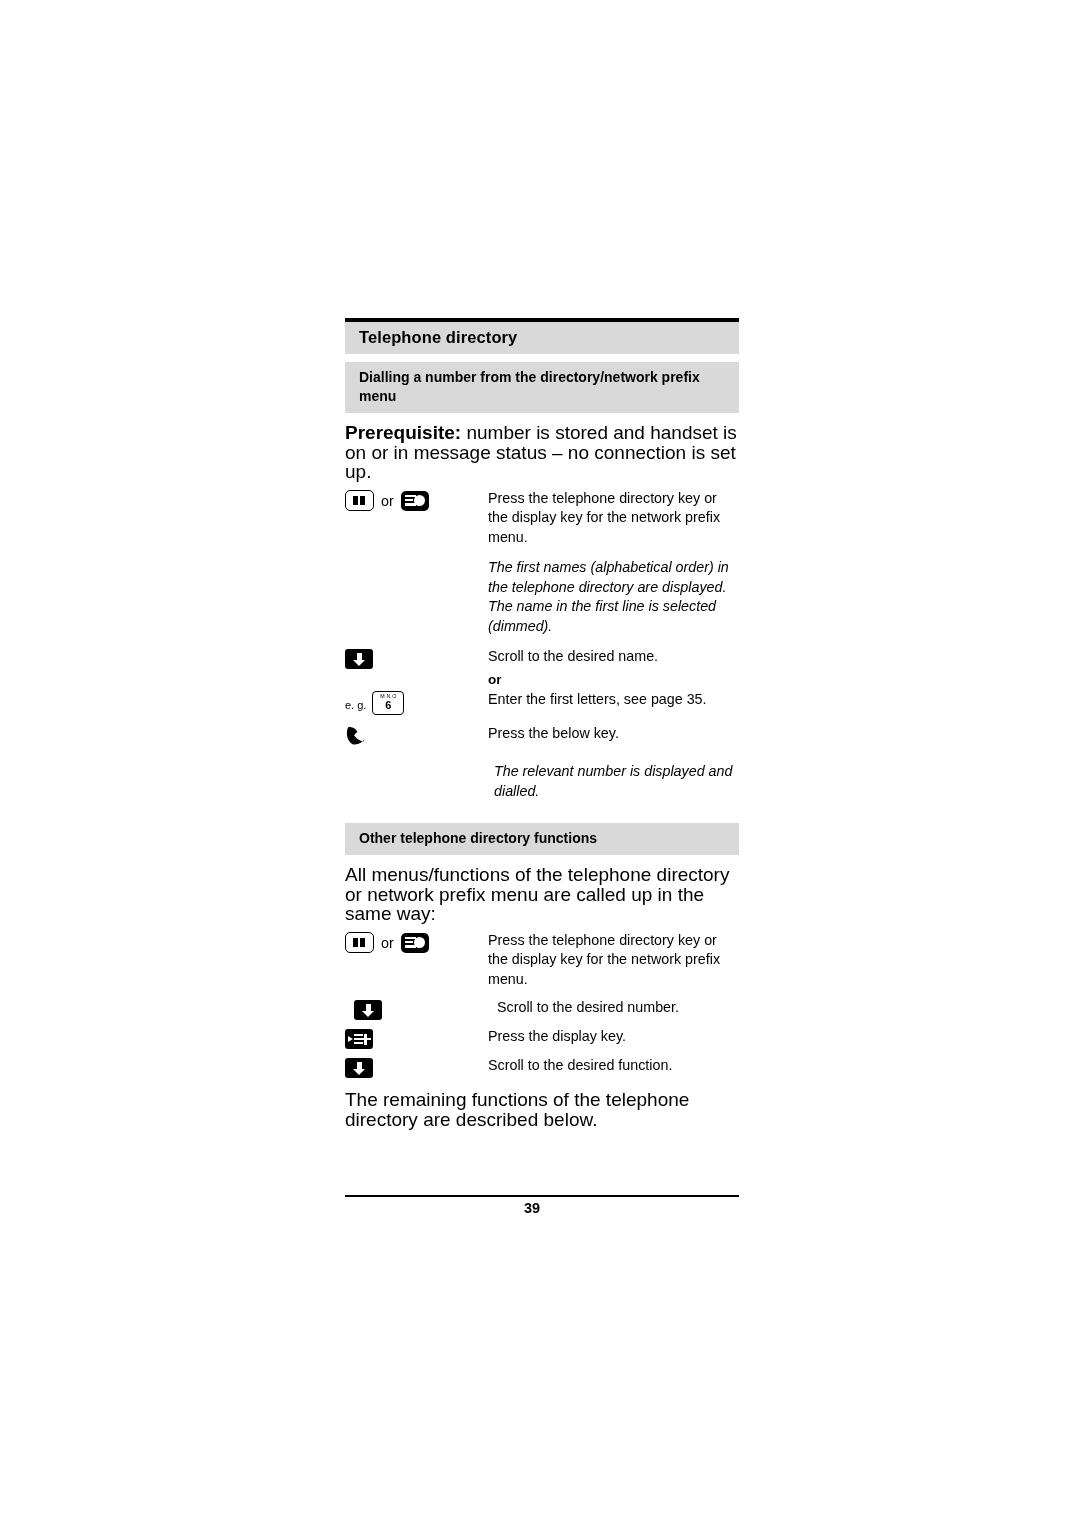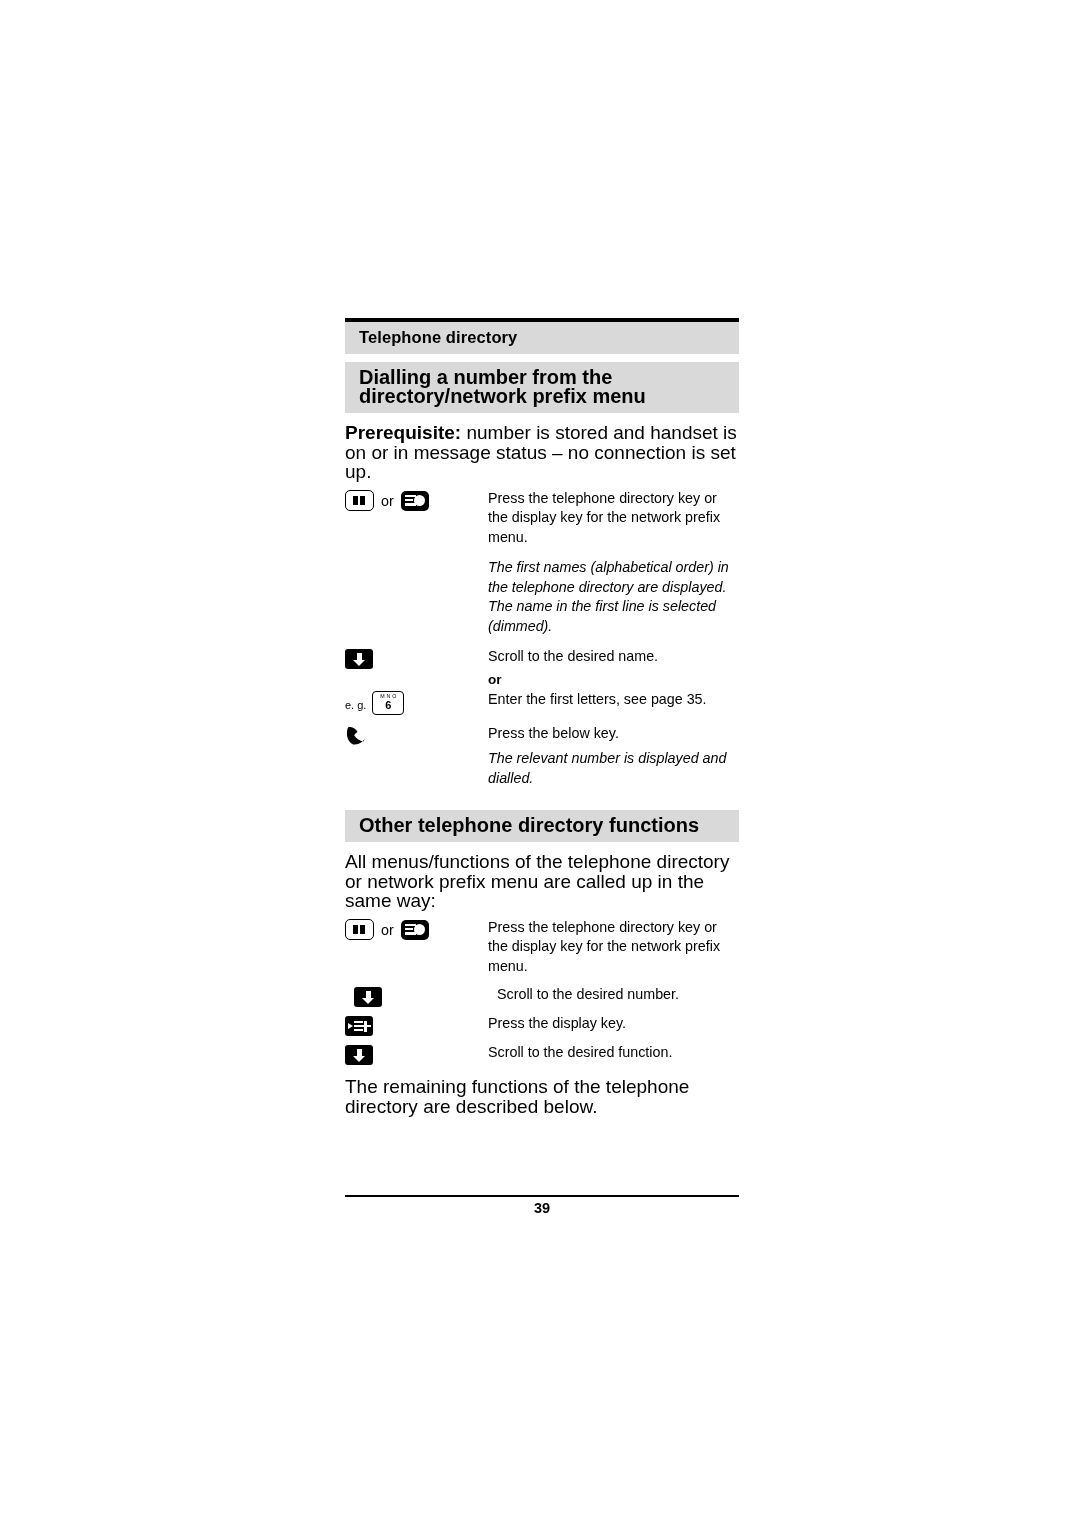--- a/index.html
+++ b/index.html
@@ -46,21 +46,21 @@
   .band-title-text {
     font-size: 16.5px;
     font-weight: bold;
     letter-spacing: 0.1px;
   }
   .band-sub {
     margin-top: 8px;
     padding: 6px 14px 7px 14px;
   }
   .band-sub-text {
-    font-size: 20px;
+    font-size: 14px;
     font-weight: bold;
     line-height: 19px;
     display: block;
     width: 360px;
   }
 
   
   .para {
     font-size: 19px;
     line-height: 19.5px;
@@ -255,21 +255,21 @@
   .footer-rule {
     position: absolute;
     left: 345px;
     top: 1195px;
     width: 394px;
     height: 1.6px;
     background: #000;
   }
   .footer-num {
     position: absolute;
-    left: 345px;
+    left: 335px;
     top: 1200px;
     width: 394px;
     text-align: center;
     font-size: 14.5px;
     font-weight: bold;
   }
 </style>
 </head>
 <body>
 
@@ -338,21 +338,21 @@
         <div class="row-key">
           <span class="ico ico-talk">
             <svg width="22" height="22" viewBox="0 0 22 22">
               <path d="M3.2 2.2 C7.5 1.2 10.6 3.6 12.6 7.0 C10.9 7.9 9.9 9.0 9.2 10.6 C11.6 13.8 14.6 16.1 18.6 16.6 C19.2 14.8 19.8 13.4 21.0 12.0 C18.2 16.9 13.4 20.2 8.2 19.4 C4.6 18.0 2.4 14.0 2.0 10.0 C1.8 7.0 2.0 4.3 3.2 2.2 Z" fill="#000"></path>
             </svg>
           </span>
         </div>
         <div class="row-text">Press the below key.</div>
       </div>
 
-      <div class="row" style="margin-top:1px;">
+      <div class="row" style="margin-top:14px;gap:6px;">
         <div class="row-key"></div>
         <div class="row-text italic">The relevant number is displayed and dialled.</div>
       </div>
 
     </div>
 
     <div class="band band-sub" style="margin-top:22px;">
       <span class="band-sub-text">Other telephone directory functions</span>
     </div>
 

